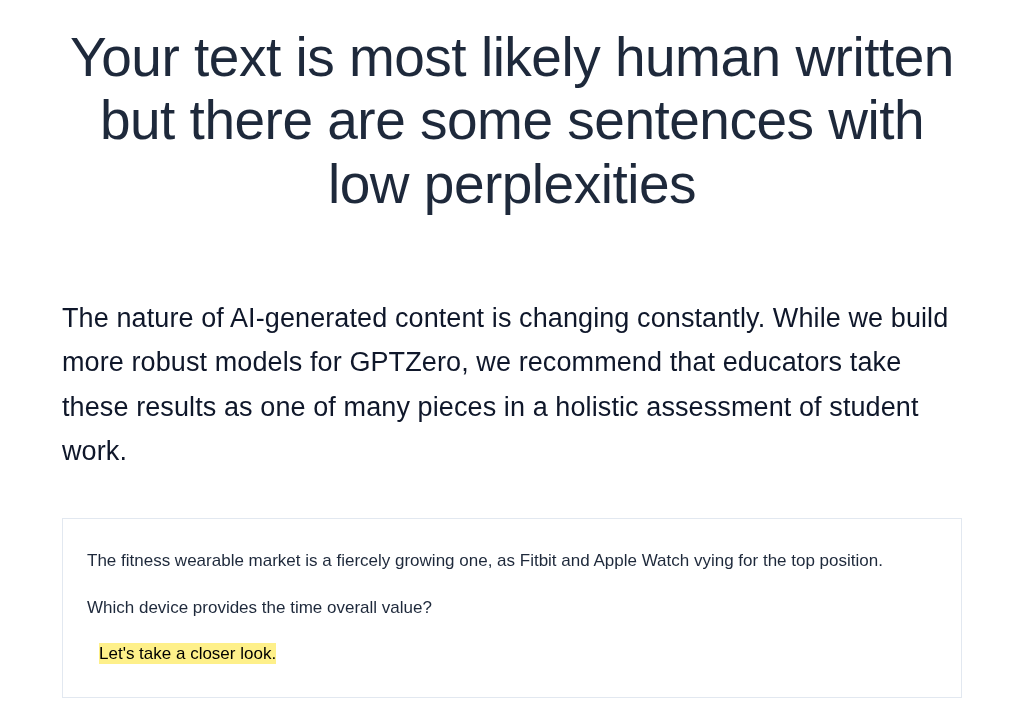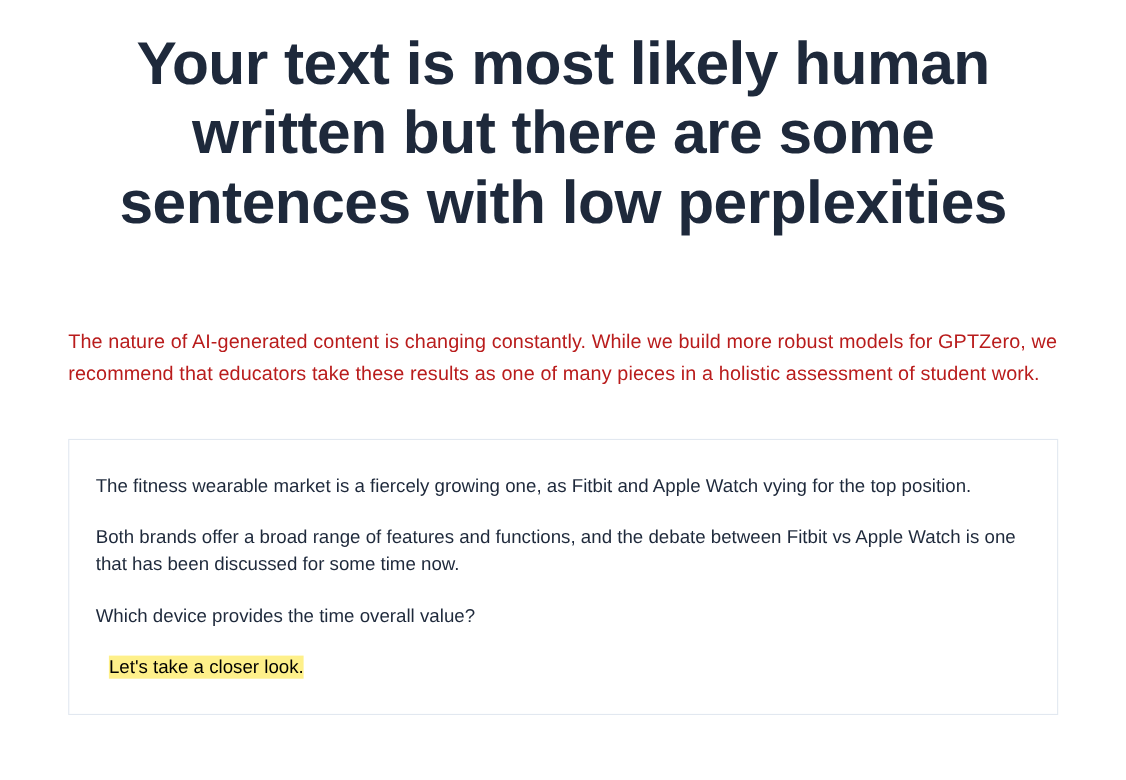--- a/index.html
+++ b/index.html
@@ -9,31 +9,31 @@
     }
     body {
       font-family: -apple-system, BlinkMacSystemFont, "Segoe UI", Helvetica, Arial, sans-serif;
       background: #ffffff;
       width: 1024px;
       height: 709px;
       padding: 20px 62px 0 62px;
     }
     .headline {
       font-size: 55px;
-      font-weight: 700;
+      font-weight: 400;
       color: #1e293b;
       text-align: center;
       line-height: 1.15;
       letter-spacing: -0.5px;
       margin-top: 6px;
       margin-bottom: 80px;
     }
     .description {
-      font-size: 18px;
-      color: #b91c1c;
+      font-size: 27px;
+      color: #0f172a;
       line-height: 1.65;
       margin-bottom: 44px;
       letter-spacing: 0.1px;
     }
     .analysis-box {
       border: 1px solid #e2e8f0;
       padding: 30px 24px 30px 24px;
     }
     .analysis-paragraph {
       font-size: 17px;
@@ -53,18 +53,17 @@
   </style>
 </head>
 <body>
 
 <h1 class="headline">Your text is most likely human written but there are some sentences with low perplexities</h1>
 
 <p class="description">The nature of AI-generated content is changing constantly. While we build more robust models for GPTZero, we recommend that educators take these results as one of many pieces in a holistic assessment of student work.</p>
 
 <div class="analysis-box">
   <p class="analysis-paragraph">The fitness wearable market is a fiercely growing one, as Fitbit and Apple Watch vying for the top position.</p>
-  <p class="analysis-paragraph">Both brands offer a broad range of features and functions, and the debate between Fitbit vs Apple Watch is one that has been discussed for some time now.</p>
   <p class="analysis-paragraph">Which device provides the time overall value?</p>
   <p class="analysis-paragraph">
     <span class="highlight">Let's take a closer look.</span>
   </p>
 </div>
 
 </body></html>

